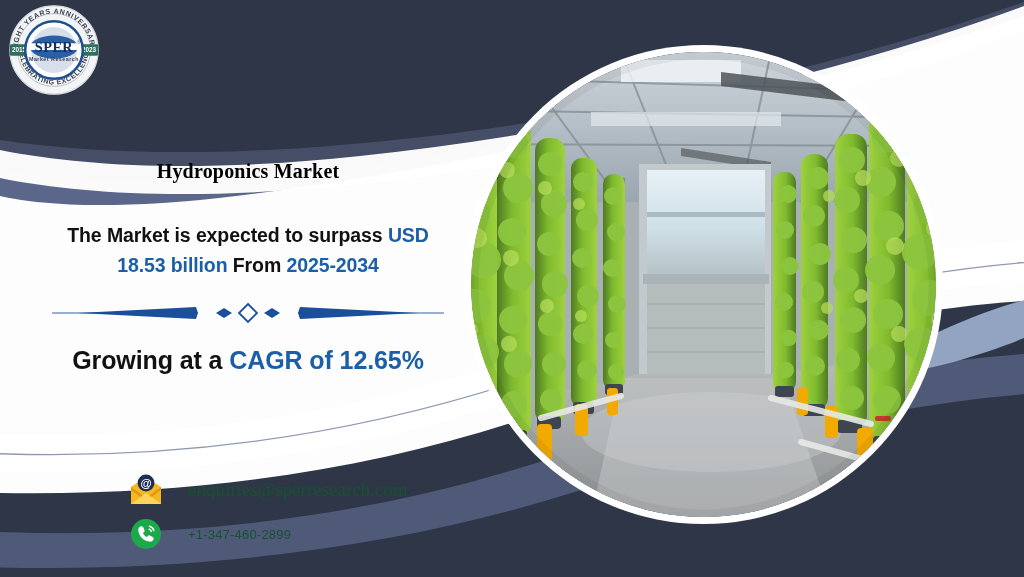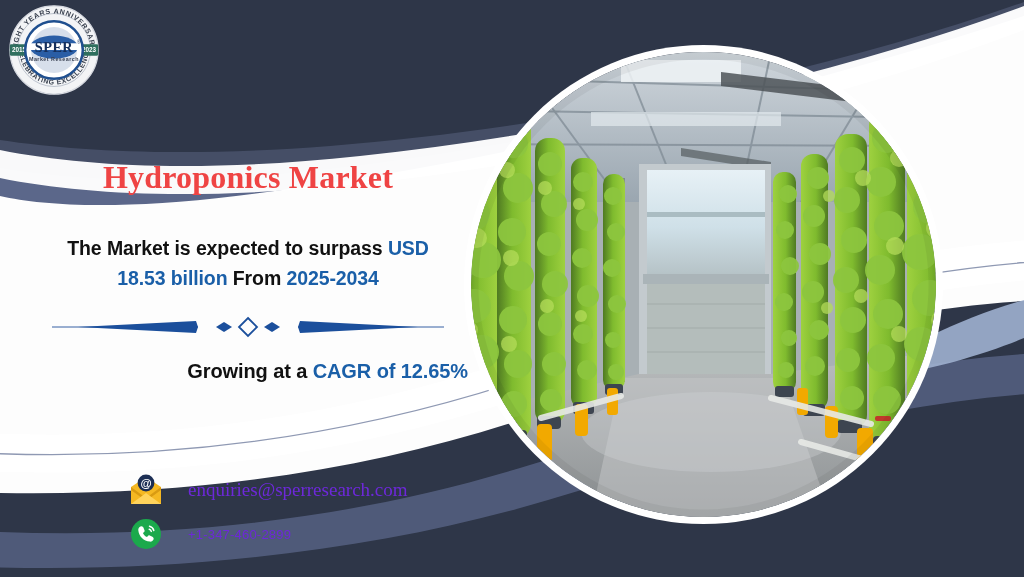--- a/index.html
+++ b/index.html
@@ -37,22 +37,22 @@
   #text-col {
     position: absolute;
     left: 28px;
     top: 160px;
     width: 440px;
     text-align: center;
   }
   #main-title {
     font-family: "Liberation Serif", serif;
     font-weight: bold;
-    font-size: 32px;
-    color: #ef4444;
+    font-size: 20px;
+    color: #000000;
     letter-spacing: 0.2px;
     margin: 0 0 38px 0;
     line-height: 1.1;
   }
   #subtitle {
     font-family: "Liberation Sans", sans-serif;
     font-weight: bold;
     font-size: 19.5px;
     color: #111111;
     line-height: 1.55;
@@ -65,25 +65,24 @@
   #divider-wrap {
     margin: 22px 0 10px 0;
     height: 22px;
     display: flex;
     align-items: center;
     justify-content: center;
   }
   #cagr-line {
     font-family: "Liberation Sans", sans-serif;
     font-weight: bold;
-    font-size: 20px;
+    font-size: 25px;
     color: #111111;
     margin-top: 22px;
     letter-spacing: -0.1px;
-    text-align: right;
   }
 
   
   #contact-block {
     position: absolute;
     left: 126px;
     top: 468px;
     width: 420px;
   }
   .contact-row {
@@ -95,21 +94,21 @@
     width: 40px;
     height: 38px;
     flex: 0 0 40px;
     display: flex;
     align-items: center;
     justify-content: center;
   }
   .contact-text {
     font-family: "Liberation Serif", serif;
     font-size: 19px;
-    color: #6d28d9;
+    color: #14532d;
     padding-left: 22px;
     white-space: nowrap;
   }
   #phone-text {
     font-family: "Liberation Sans", sans-serif;
     font-size: 13px;
     letter-spacing: 0.2px;
   }
 
   

